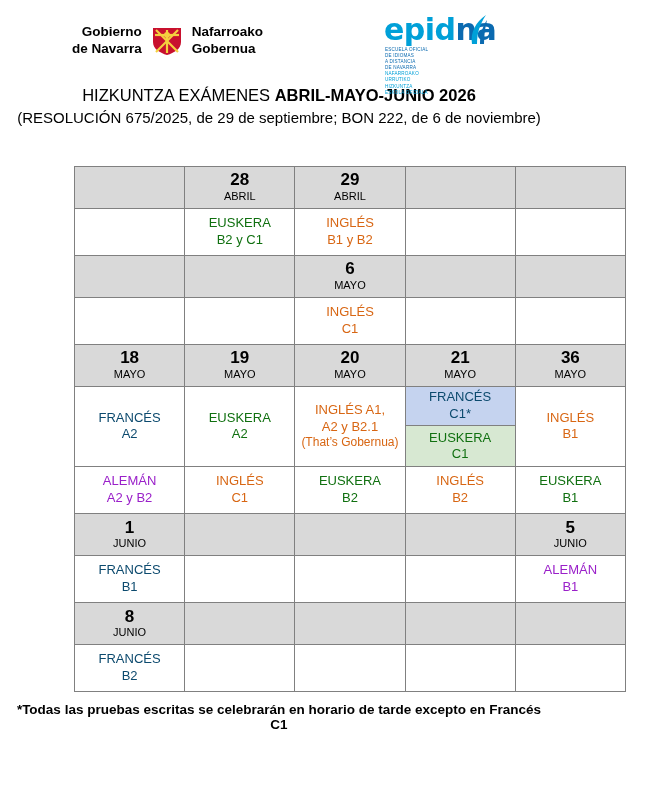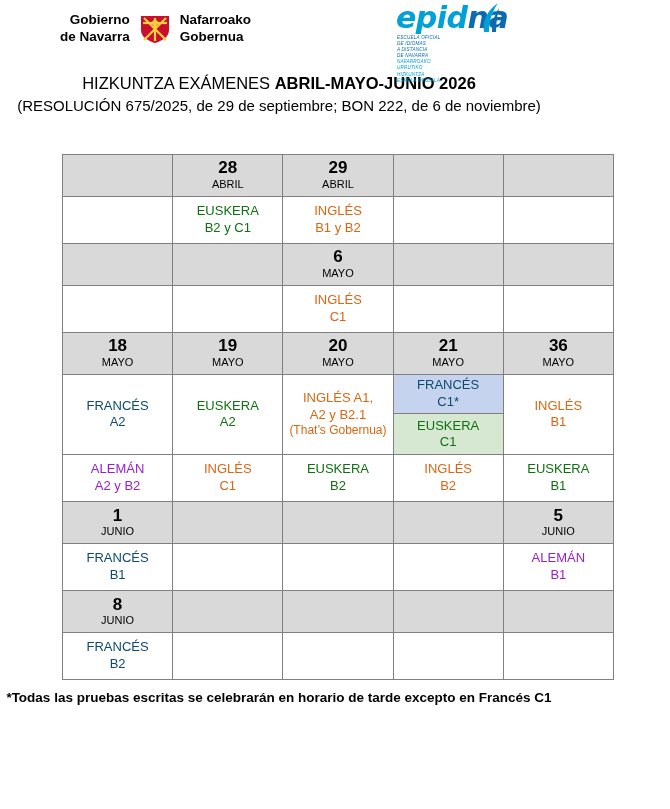--- a/index.html
+++ b/index.html
@@ -12,21 +12,21 @@
     background: #ffffff;
     font-family: "Liberation Sans", sans-serif;
     color: #000000;
     overflow: hidden;
   }
   .page {
     position: relative;
     width: 558px;
     height: 809px;
     box-sizing: border-box;
-    padding: 0;
+    padding: 12px;
   }
 
   
   .header {
     position: relative;
     height: 66px;
   }
   .gov-logo {
     position: absolute;
     left: 60px;
@@ -51,21 +51,20 @@
     position: relative;
   }
   .gov-shield svg { display:block; }
 
   .epidna-logo {
     position: absolute;
     right: 52px;
     top: 4px;
     width: 128px;
     text-align: center;
-    font-style: italic;
   }
   .epidna-word {
     font-family: "DejaVu Sans", sans-serif;
     font-size: 30px;
     font-weight: bold;
     color: #00a0d8;
     letter-spacing: -0.5px;
     line-height: 0.95;
     text-align: left;
     padding-left: 18px;

